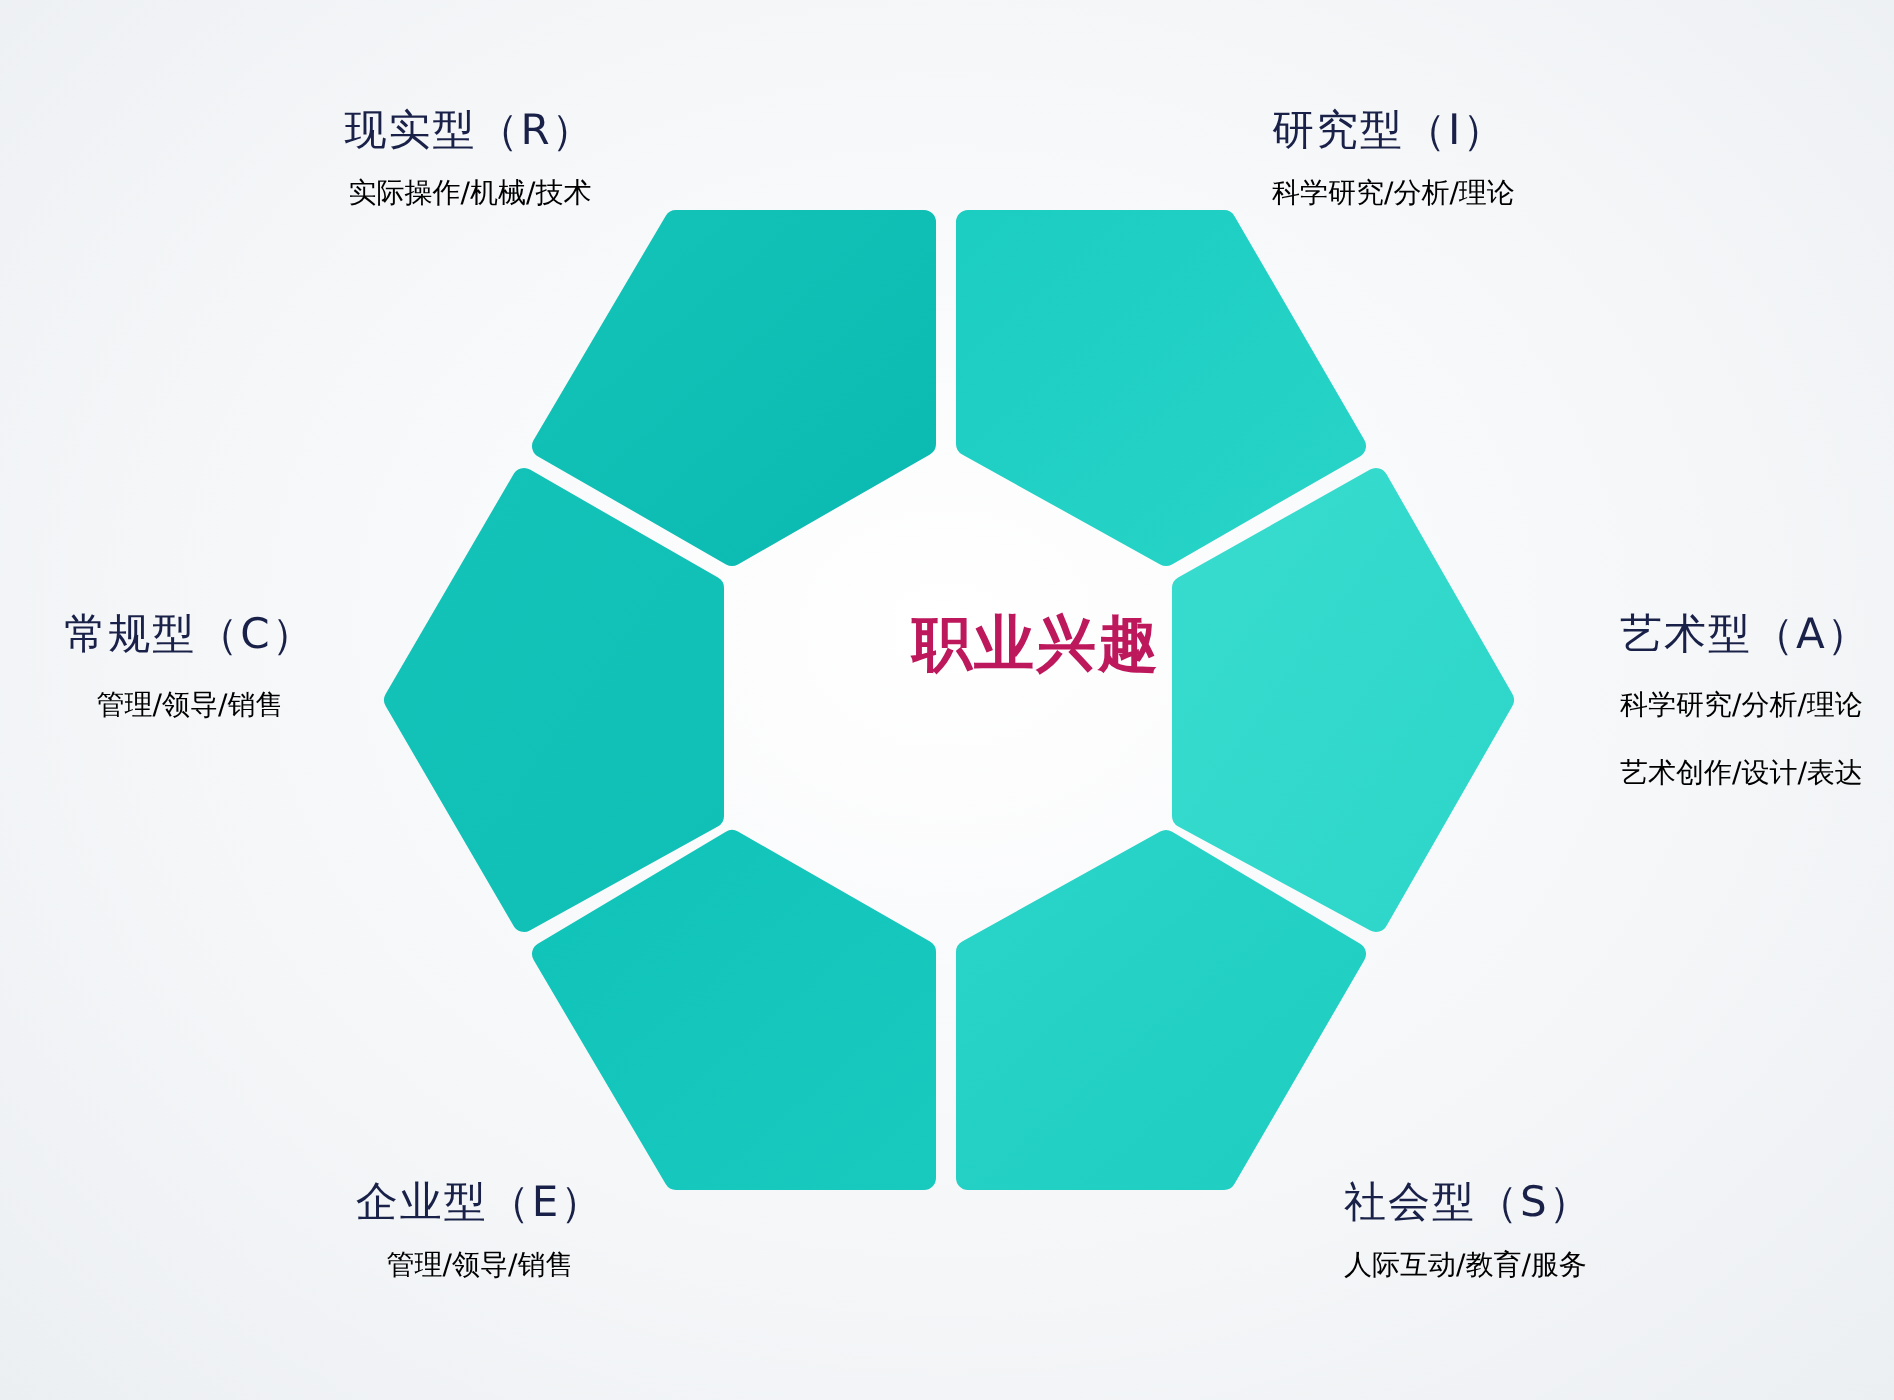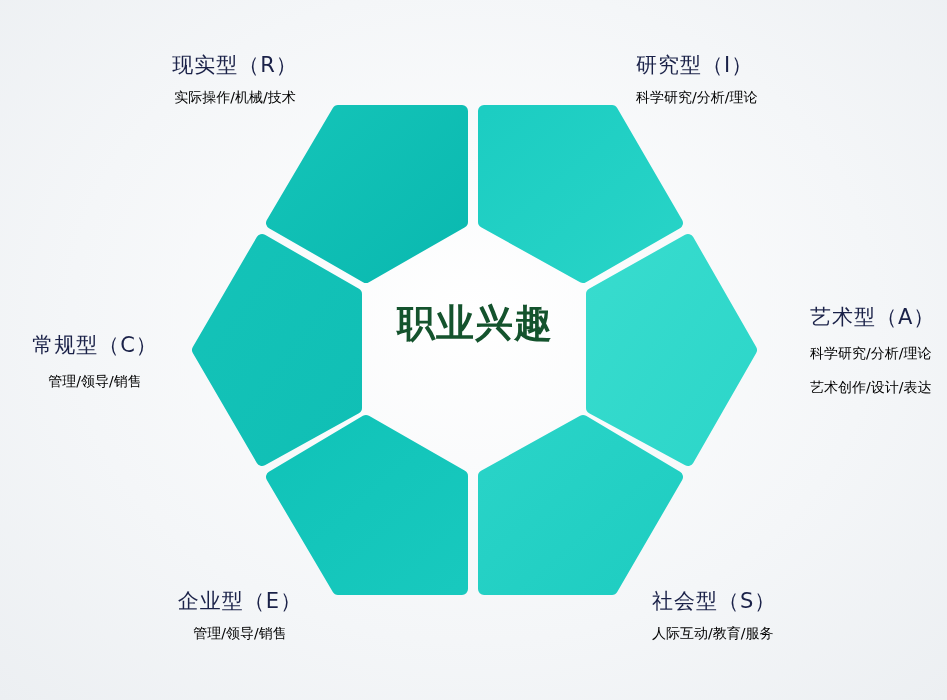--- a/index.html
+++ b/index.html
@@ -6,22 +6,22 @@
   body {
     width: 947px; height: 700px; overflow: hidden; position: relative;
     background: radial-gradient(ellipse at 50% 45%, #ffffff 0%, #f4f6f8 60%, #eceff2 100%);
     font-family: "DejaVu Sans", "Liberation Sans", sans-serif;
   }
   svg.hex { position: absolute; left: 0; top: 0; }
   .label { position: absolute; color: #1a2148; }
   .label .title { font-size: 21px; font-weight: normal; letter-spacing: 1px; white-space: nowrap; line-height: 34px; }
   .label .desc { font-size: 14px; color: #000000; white-space: nowrap; line-height: 30px; }
   .center-text {
-    position: absolute; left: 370px; top: 300px; width: 210px; text-align: center;
-    font-size: 38px; font-weight: bold; color: #14532d; line-height: 46px; letter-spacing: 1px;
+    position: absolute; left: 370px; top: 300px; width: 210px; text-align: right;
+    font-size: 30px; font-weight: bold; color: #be185d; line-height: 46px; letter-spacing: 1px;
   }
   .right { text-align: left; }
   .center-a { text-align: center; }
 </style>
 </head>
 <body>
 
 <svg class="hex" width="947" height="700" viewBox="0 0 947 700">
   <defs>
     <linearGradient id="gR" x1="0" y1="0" x2="1" y2="1">
@@ -72,32 +72,32 @@
 <div class="label center-a" style="left:130px; top:48px; width:210px;">
   <div class="title">现实型（R）</div>
   <div class="desc">实际操作/机械/技术</div>
 </div>
 
 <div class="label right" style="left:636px; top:48px; width:220px;">
   <div class="title">研究型（I）</div>
   <div class="desc">科学研究/分析/理论</div>
 </div>
 
-<div class="label center-a" style="left:0px; top:300px; width:190px;margin-top:28px;">
+<div class="label center-a" style="left:0px; top:300px; width:190px;">
   <div class="title" style="margin-bottom:4px;">常规型（C）</div>
   <div class="desc">管理/领导/销售</div>
 </div>
 
 <div class="label right" style="left:770px; top:300px; width:177px;margin-left:40px;">
   <div class="title" style="margin-bottom:4px;">艺术型（A）</div>
   <div class="desc">科学研究/分析/理论</div>
   <div class="desc" style="margin-top:4px;">艺术创作/设计/表达</div>
 </div>
 
 <div class="label center-a" style="left:140px; top:584px; width:200px;">
   <div class="title">企业型（E）</div>
   <div class="desc">管理/领导/销售</div>
 </div>
 
-<div class="label right" style="left:652px; top:584px; width:220px;">
+<div class="label right" style="left:672px; top:584px; width:220px;">
   <div class="title">社会型（S）</div>
   <div class="desc">人际互动/教育/服务</div>
 </div>
 
 </body></html>

